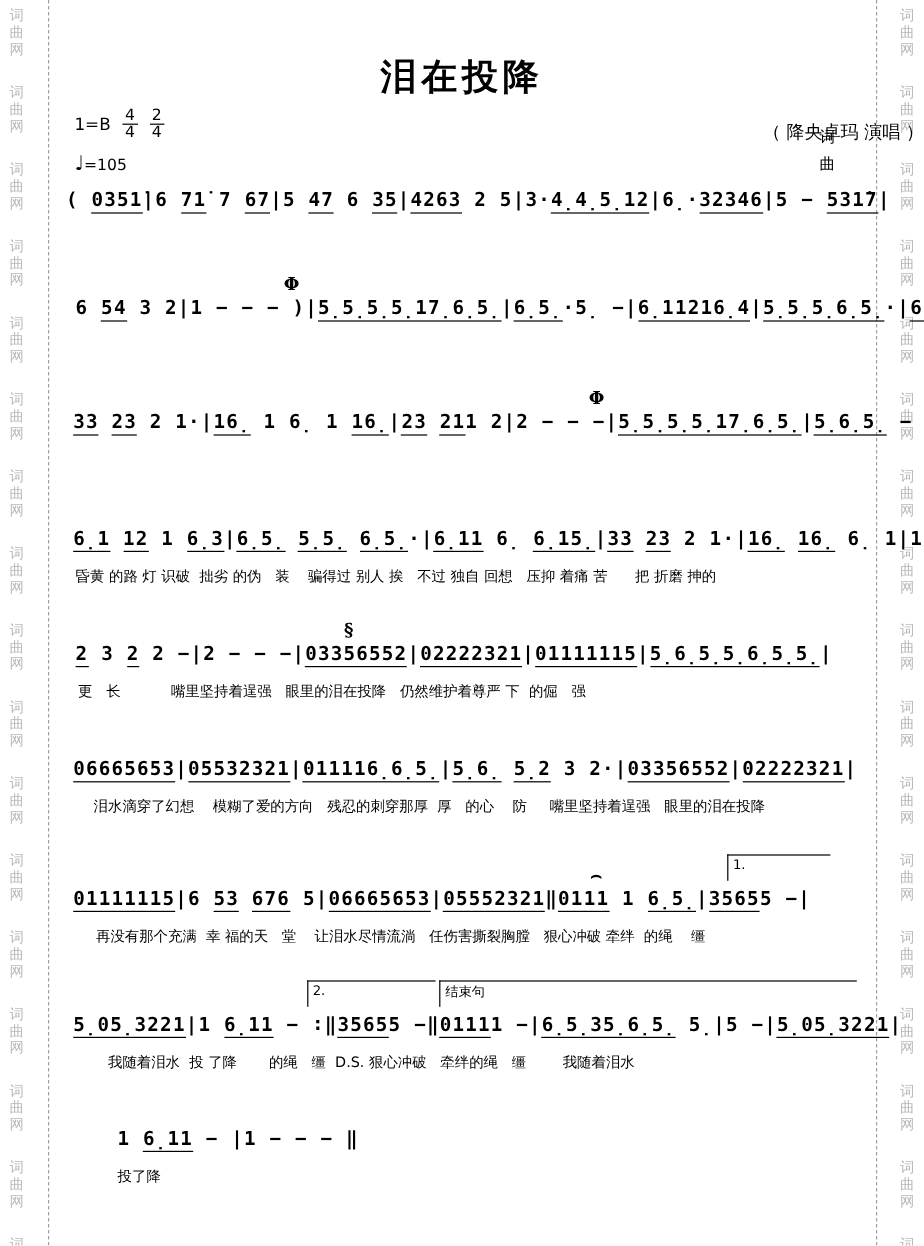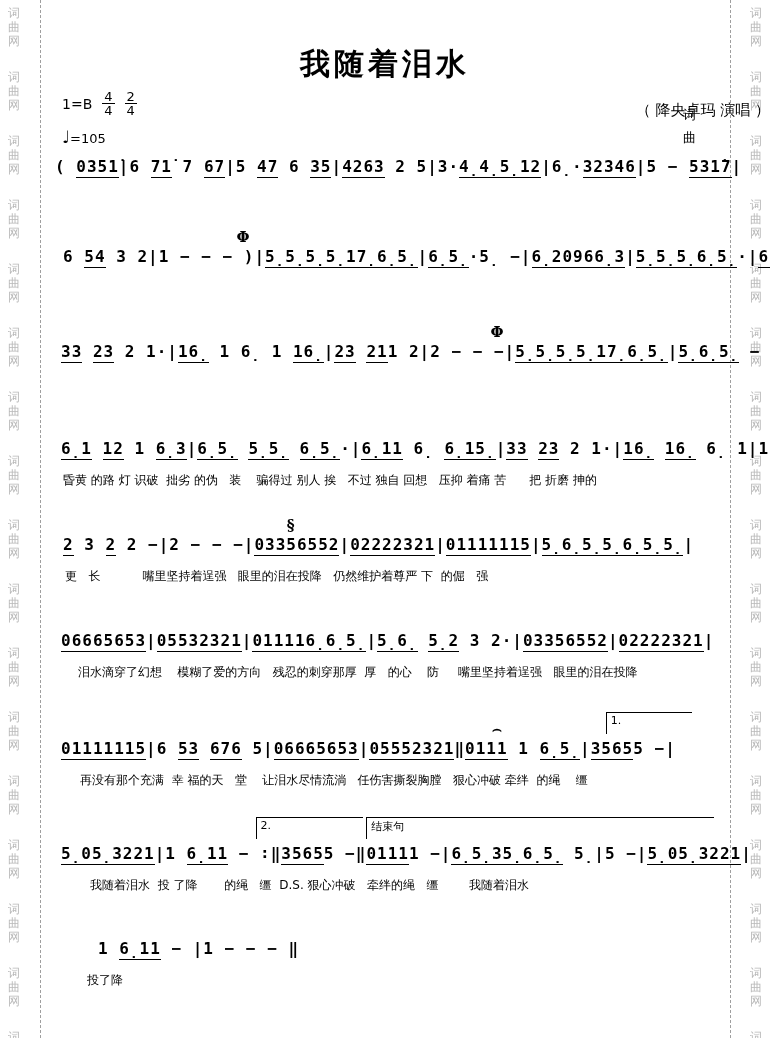--- a/index.html
+++ b/index.html
@@ -201,21 +201,21 @@
     <div class="wm-group">
       <div>词</div>
       <div>曲</div>
       <div>网</div>
     </div>
     <div class="wm-group">
       <div>词</div>
     </div>
   </div>
 
-<div class="title">我随着泪水</div>
+<div class="title">泪在投降</div>
 <div class="subtitle">（ 降央卓玛 演唱 ）</div>
 <div class="credits">
   <div>词</div>
   <div>曲</div>
 </div>
 <div class="keysig">
   <span>1=B</span>
   <span style="display:inline-flex;gap:10px;">
       <span class="frac">
         <span class="n">4</span>
@@ -234,21 +234,21 @@
 <div class="score">
     <div class="line" style="top: 156px;">
       <div class="marks"></div>
       <div class="notes" style="margin-left: 0px;">( <span class="u">0351̇</span>|6 <span class="u">71̇</span> 7 <span class="u">67</span>|5 <span class="u">47</span> 6 <span class="u">35</span>|<span class="u">4263</span> 2 5|3·<span class="u">4̣4̣5̣12</span>|6̣·<span class="u">32346</span>|5 − <span class="u">531̇7</span>|</div>
       <div class="lyrics" style="margin-left: 0px;"></div>
     </div>
     <div class="line" style="top: 246px;">
       <div class="marks">
         <div class="sym" style="left: 27.4%;">Φ</div>
       </div>
-      <div class="notes" style="margin-left: 8px;">6 <span class="u">54</span> 3 2|1 − − − )|<span class="u">5̣5̣5̣5̣17̣6̣5̣</span>|<span class="u">6̣5̣</span>·5̣ −|<span class="u">6̣20966̣3</span>|<span class="u">5̣5̣5̣6̣5̣</span>·|<span class="u">6̣116̣6̣15̣</span>|</div>
+      <div class="notes" style="margin-left: 8px;">6 <span class="u">54</span> 3 2|1 − − − )|<span class="u">5̣5̣5̣5̣17̣6̣5̣</span>|<span class="u">6̣5̣</span>·5̣ −|<span class="u">6̣11216̣4</span>|<span class="u">5̣5̣5̣6̣5̣</span>·|<span class="u">6̣116̣6̣15̣</span>|</div>
     </div>
     <div class="line" style="top: 341px;">
       <div class="marks">
         <div class="sym" style="left: 65.8%;">Φ</div>
       </div>
       <div class="notes" style="margin-left: 6px;"><span class="u">33</span> <span class="u">23</span> 2 1·|<span class="u">16̣</span> 1 6̣ 1 <span class="u">16̣</span>|<span class="u">23</span> <span class="u">21</span>1 2|2 − − −|<span class="u">5̣5̣5̣5̣17̣6̣5̣</span>|<span class="u">5̣6̣5̣</span> − −|</div>
     </div>
     <div class="line" style="top: 438px;">
       <div class="marks"></div>
       <div class="notes" style="margin-left: 6px;"><span class="u">6̣1</span> <span class="u">12</span> 1 <span class="u">6̣3</span>|<span class="u">6̣5̣</span> <span class="u">5̣5̣</span> <span class="u">6̣5̣</span>·|<span class="u">6̣11</span> 6̣ <span class="u">6̣15̣</span>|<span class="u">33</span> <span class="u">23</span> 2 1·|<span class="u">16̣</span> <span class="u">16̣</span> 6̣ 1|1·5̣  |</div>
@@ -278,15 +278,15 @@
       <div class="marks">
         <div class="volta" style="left: 30.3%; width: 16.2%;">2.</div>
         <div class="volta" style="left: 47%; width: 52.5%;">结束句</div>
       </div>
       <div class="notes" style="margin-left: 6px;"><span class="u">5̣05̣3221</span>|1 <span class="u">6̣11</span> − ∶‖<span class="u">3565</span>5 −‖<span class="u">0111</span>1 −|<span class="u">6̣5̣35̣6̣5̣</span> 5̣|5 −|<span class="u">5̣05̣3221</span>|</div>
       <div class="lyrics" style="margin-left: 35px;">我随着泪水  投 了降       的绳   缰  D.S. 狠心冲破   牵绊的绳   缰        我随着泪水</div>
     </div>
     <div class="line" style="top: 938px;">
       <div class="marks"></div>
       <div class="notes" style="margin-left: 43px;">1 <span class="u">6̣11</span> − |1 − − − ‖</div>
-      <div class="lyrics" style="margin-left: 32px;">投了降</div>
+      <div class="lyrics" style="margin-left: 43px;">投了降</div>
     </div>
   </div>
 
 </body></html>

